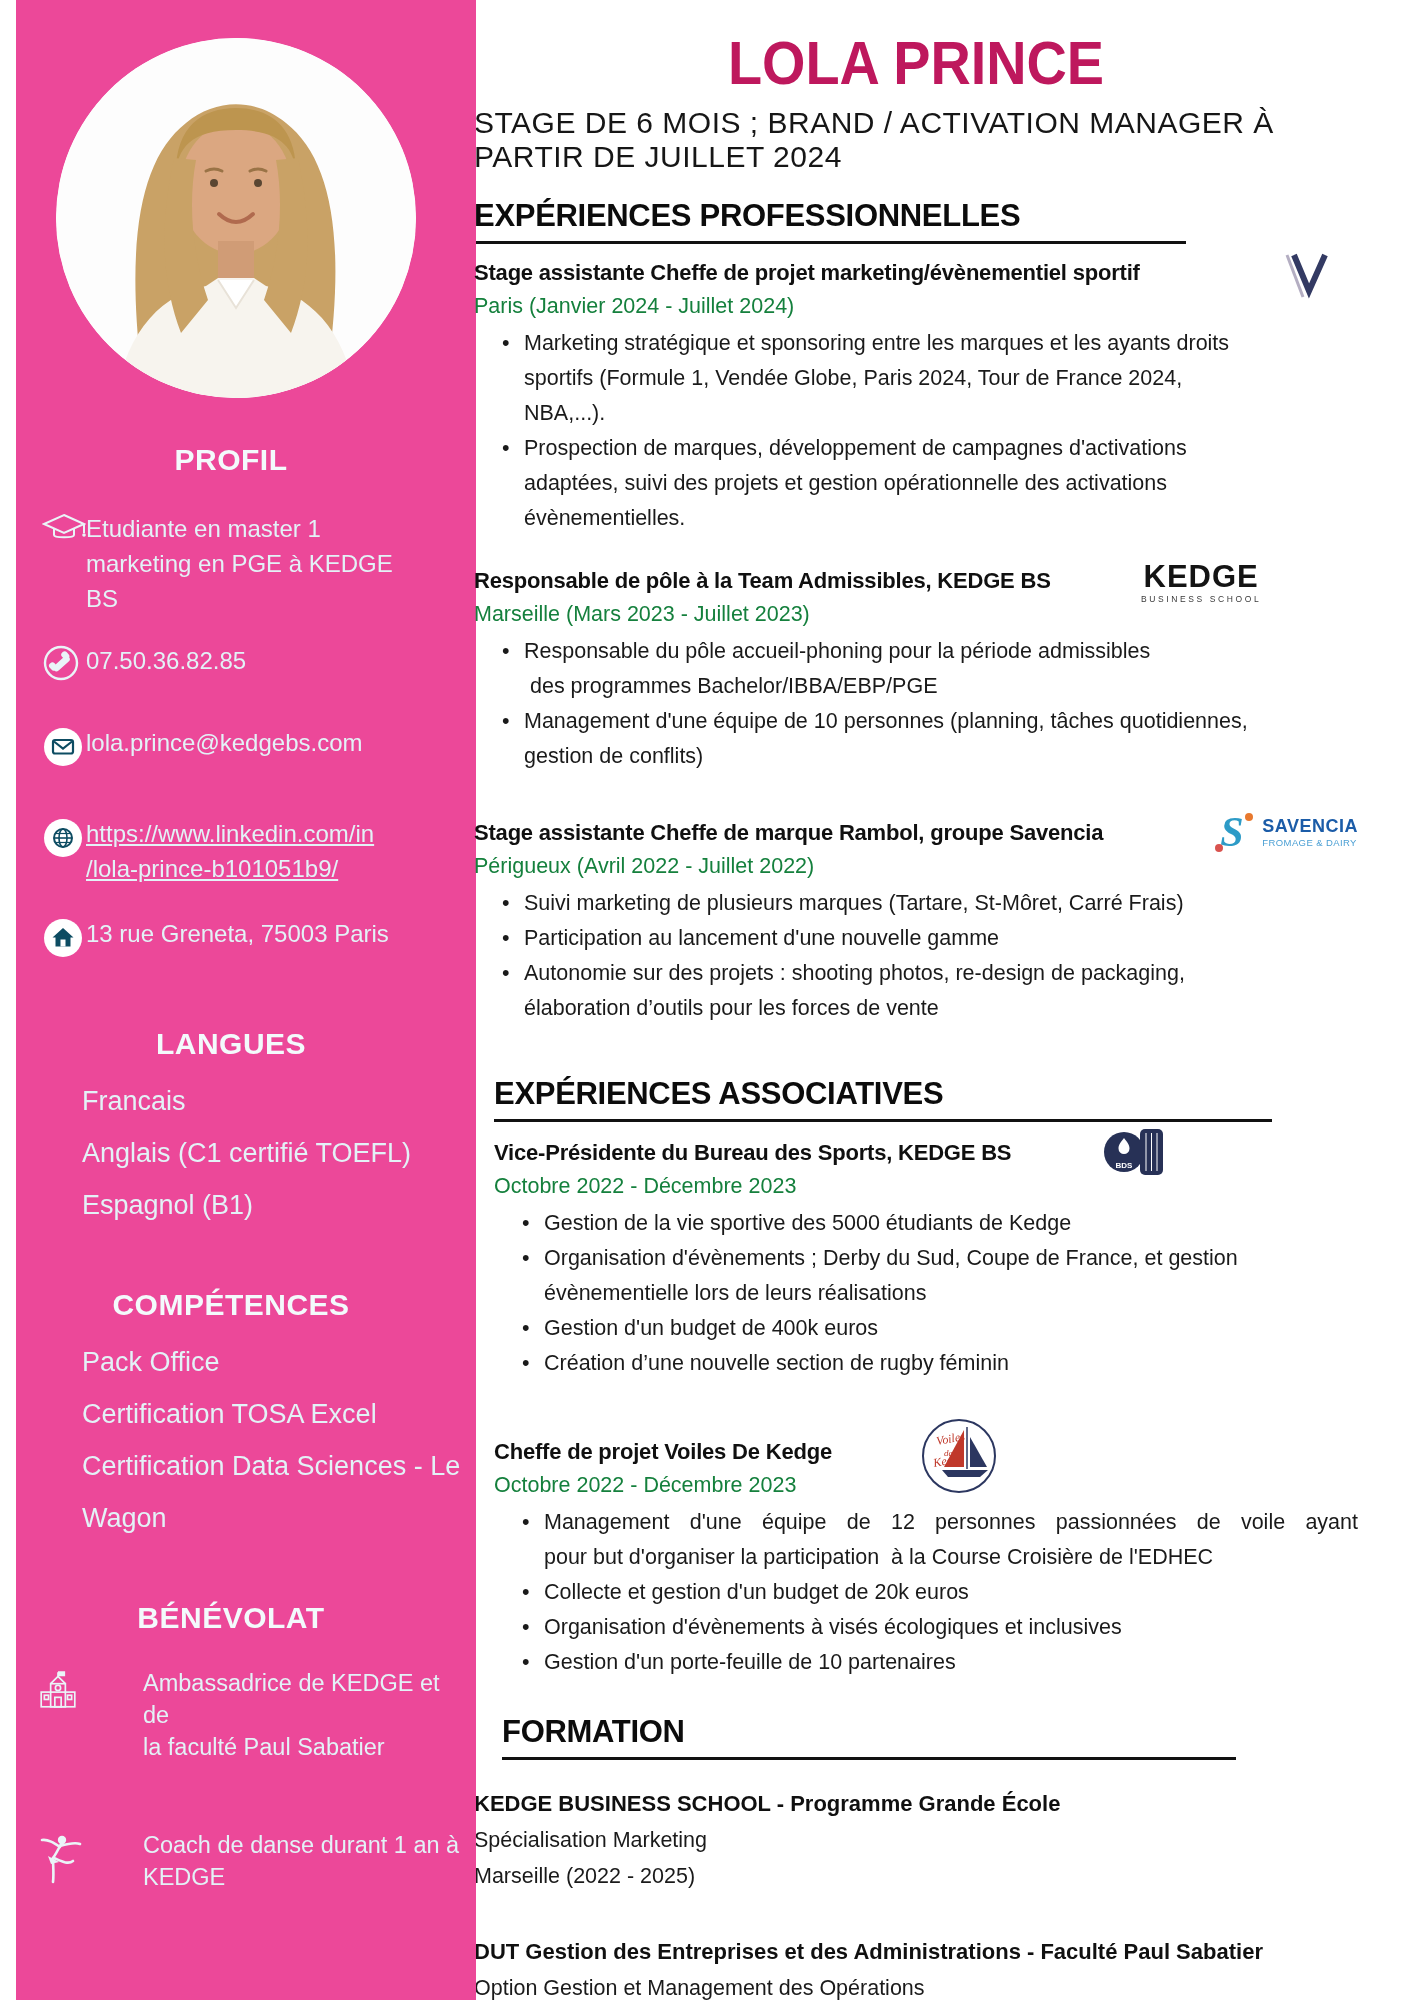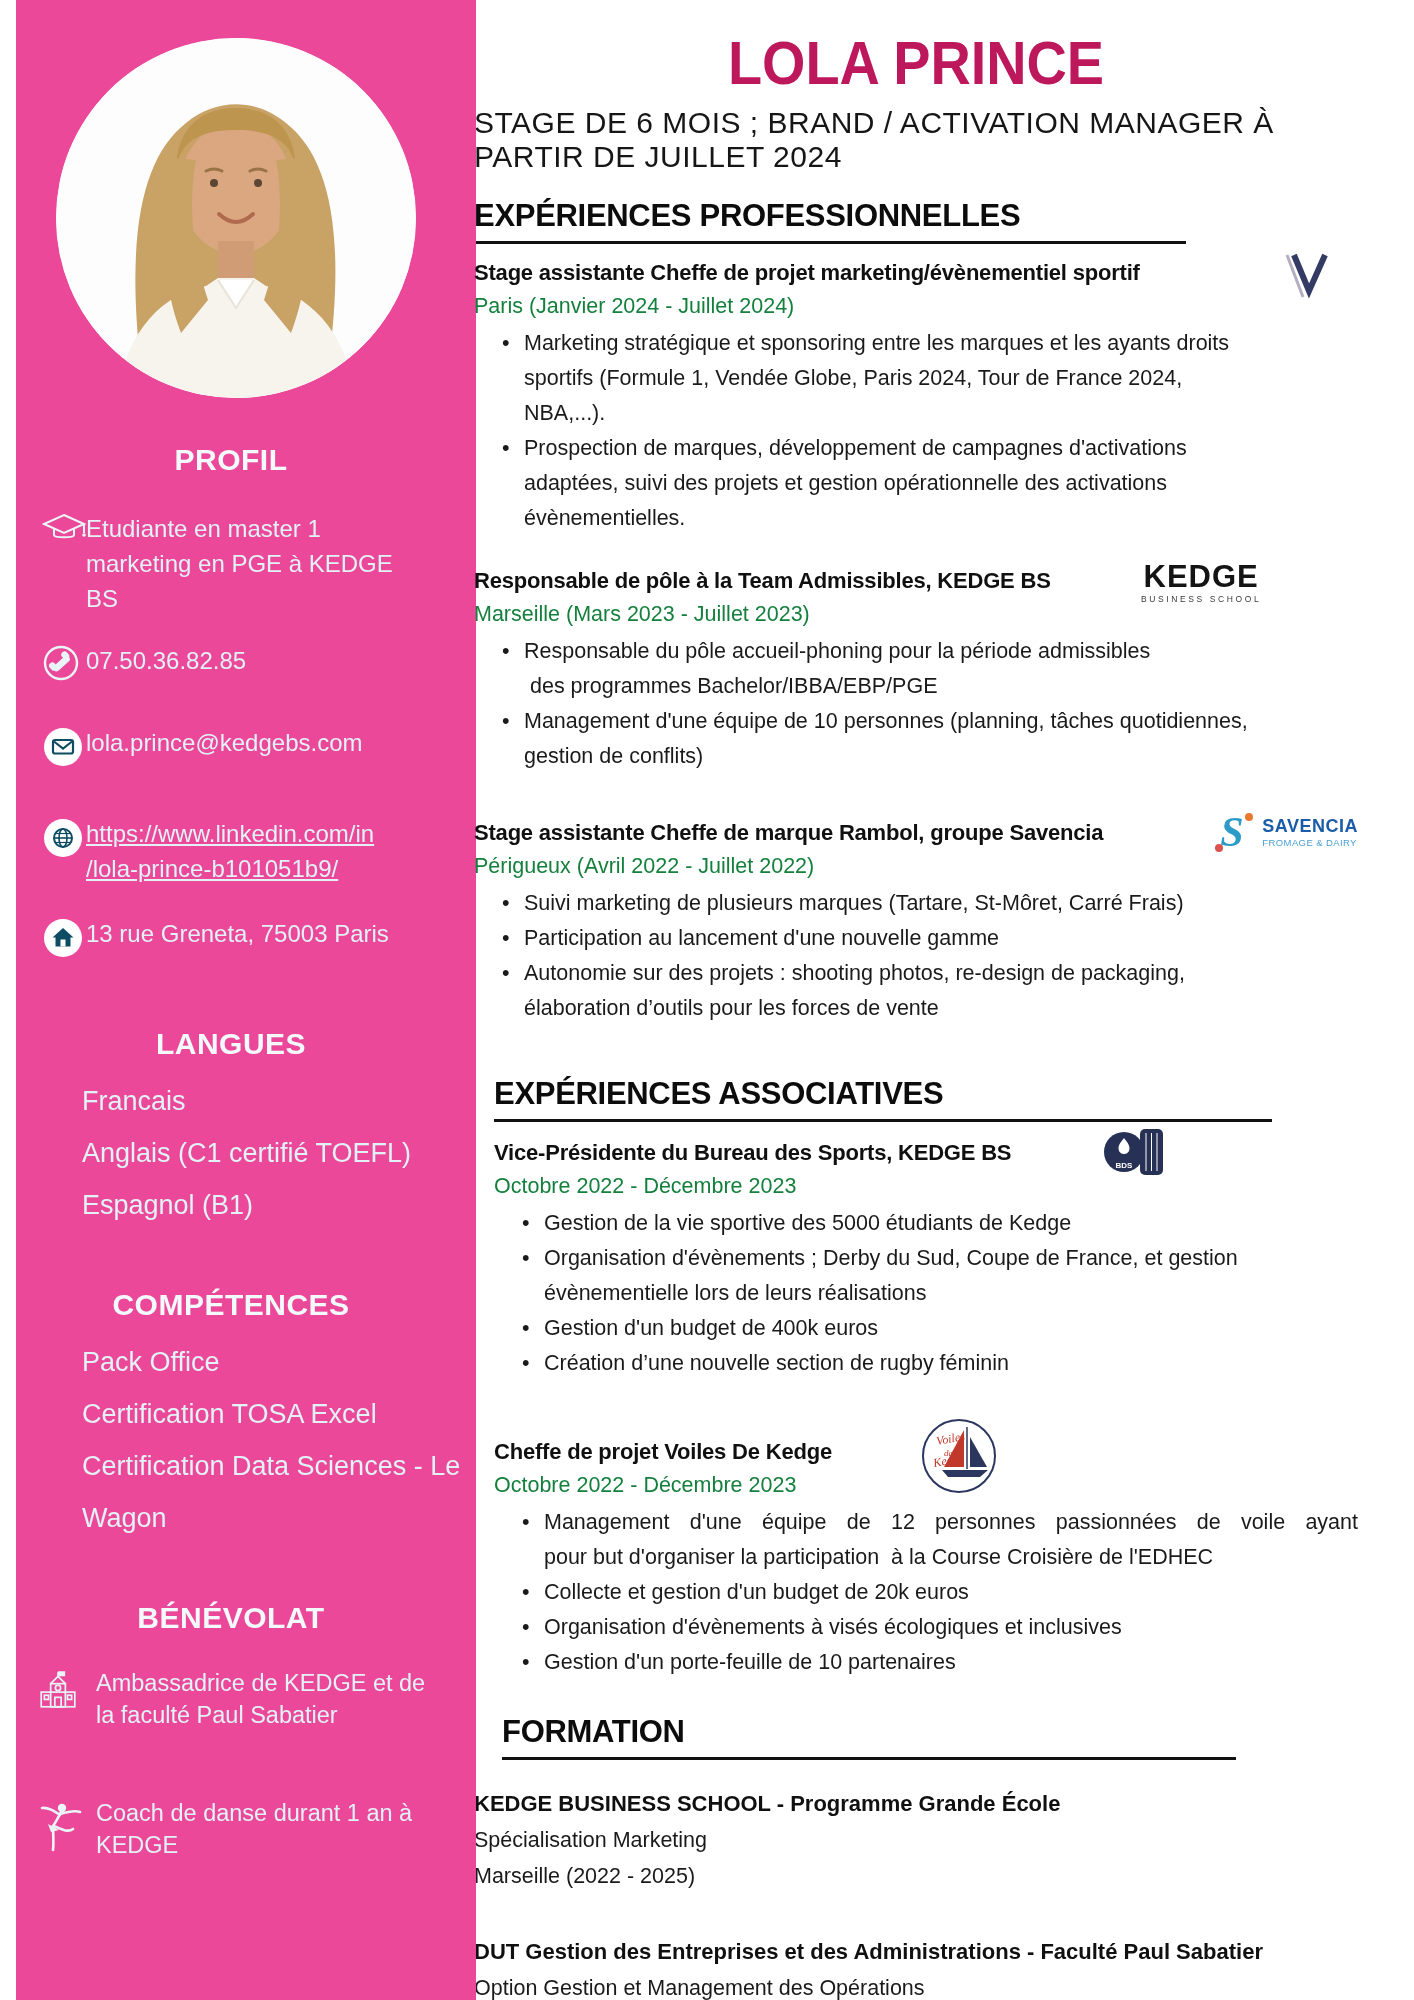--- a/index.html
+++ b/index.html
@@ -18,21 +18,21 @@
   .r-edu{margin-top:34px;}
   .r-phone{margin-top:27px;}
   .r-mail{margin-top:43px;}
   .r-link{margin-top:48px;}
   .r-home{margin-top:30px;}
   .link a{color:#e3f2f7;text-decoration:underline;}
   .side-list{list-style:none;margin:14px 0 0 0;padding:0 10px 0 66px;font-size:27px;line-height:52px;color:#e3f2f7;}
   .h-langues{margin-top:68px;}
   .h-comp{margin-top:57px;}
   .h-bene{margin-top:57px;}
-  .bene-row{display:flex;align-items:flex-start;padding-left:20px;padding-right:14px;}
+  .bene-row{display:flex;align-items:flex-start;padding-left:20px;padding-right:14px;gap:47px;}
   .bene-icon{width:60px;flex:0 0 60px;padding-top:2px;}
   .bene-text{font-size:23.5px;line-height:32px;color:#e3f2f7;}
   .b1{margin-top:32px;}
   .b2{margin-top:66px;}
 
   
   .main{margin-left:460px;padding:0 56px 0 14px;color:#141414;}
   .name{margin-top:30px;text-align:center;font-size:62px;font-weight:800;color:#be185d;line-height:66px;}
   .name-inner{display:inline-block;transform:scaleX(.9);transform-origin:50% 50%;letter-spacing:0;}
   .subtitle{margin-top:10px;text-align:left;font-size:30px;font-weight:400;line-height:34px;letter-spacing:.5px;color:#161616;}

